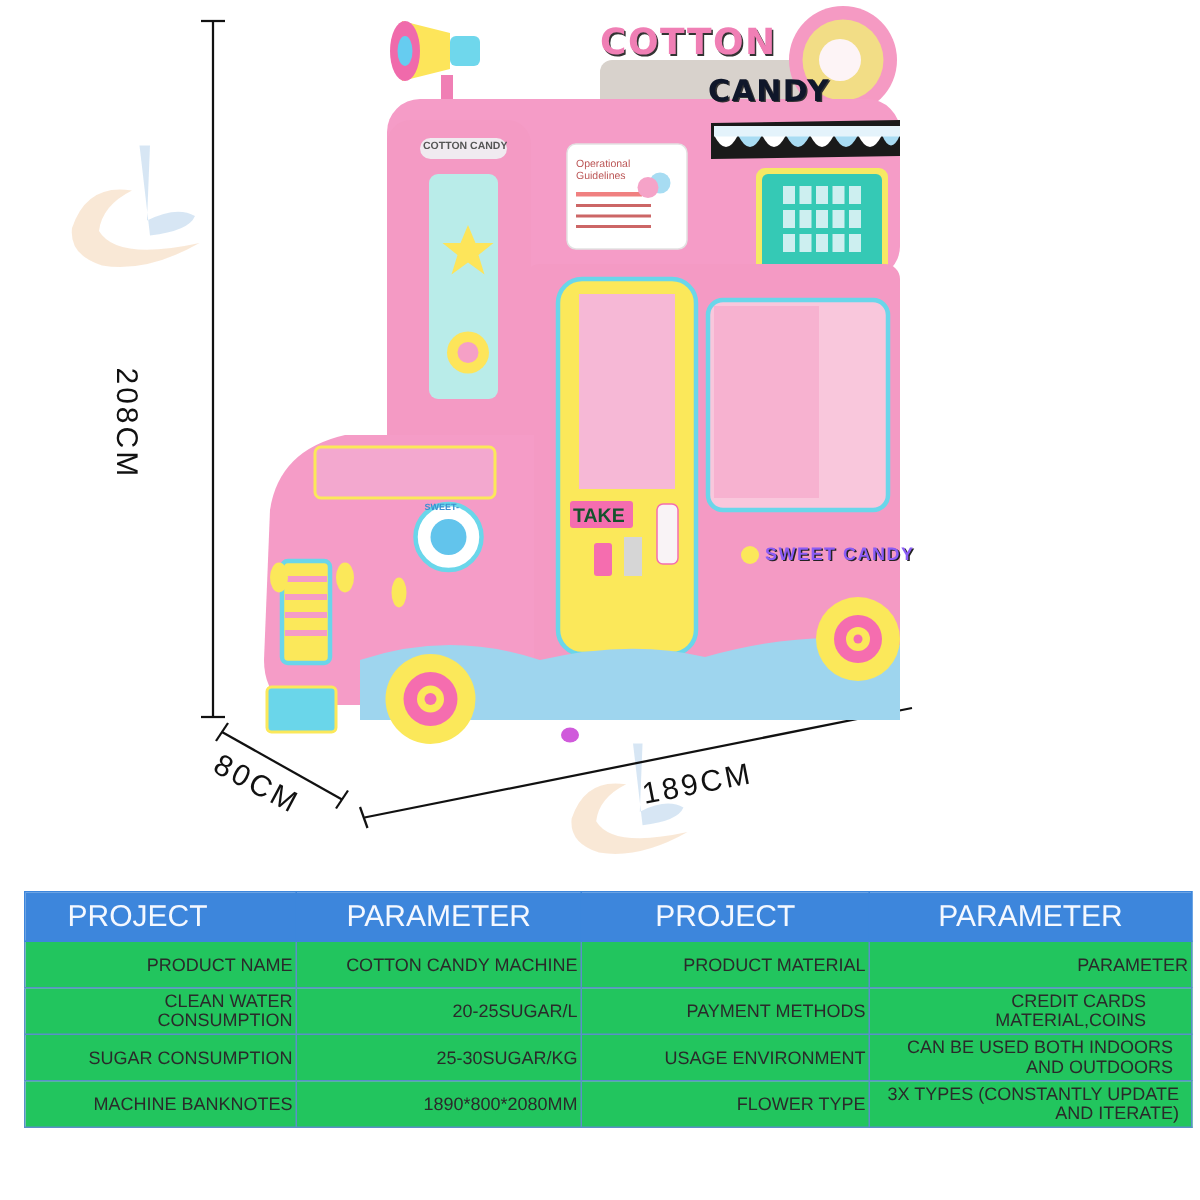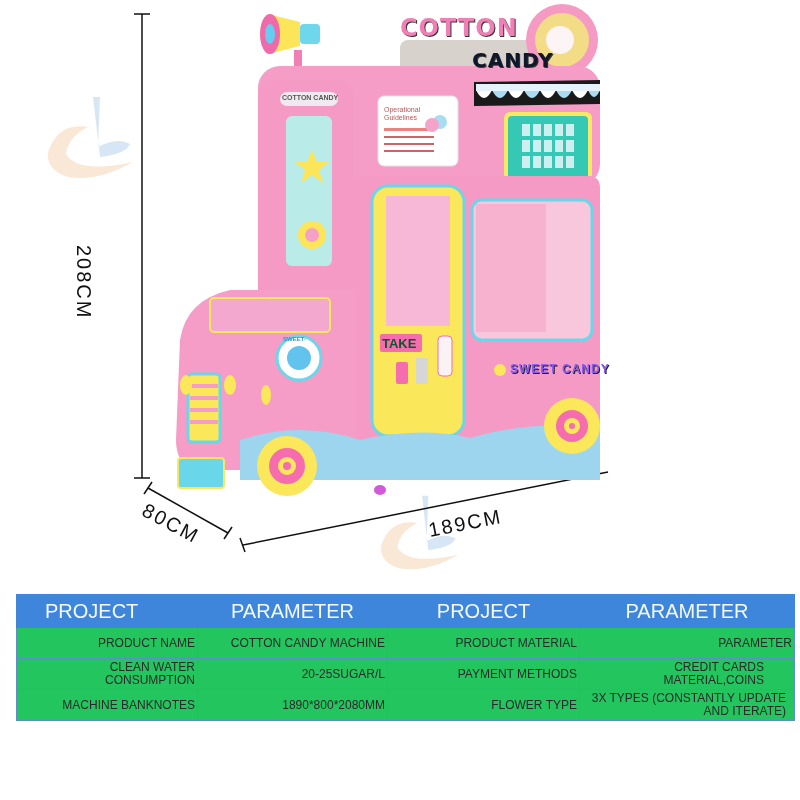--- a/index.html
+++ b/index.html
@@ -179,19 +179,25 @@
       <td>PRODUCT MATERIAL</td>
       <td>PARAMETER</td>
     </tr>
     <tr>
       <td>CLEAN WATER CONSUMPTION</td>
       <td>20-25SUGAR/L</td>
       <td>PAYMENT METHODS</td>
       <td style="padding:0 30px;">CREDIT CARDS MATERIAL,COINS</td>
     </tr>
     <tr>
+      <td>SUGAR CONSUMPTION</td>
+      <td>25-30SUGAR/KG</td>
+      <td>USAGE ENVIRONMENT</td>
+      <td style="padding:0 12px;">CAN BE USED BOTH INDOORS AND OUTDOORS</td>
+    </tr>
+    <tr>
       <td>MACHINE BANKNOTES</td>
       <td>1890*800*2080MM</td>
       <td>FLOWER TYPE</td>
       <td style="padding:0 8px;">3X TYPES (CONSTANTLY UPDATE AND ITERATE)</td>
     </tr>
   </tbody>
 </table>
 
 </body></html>

